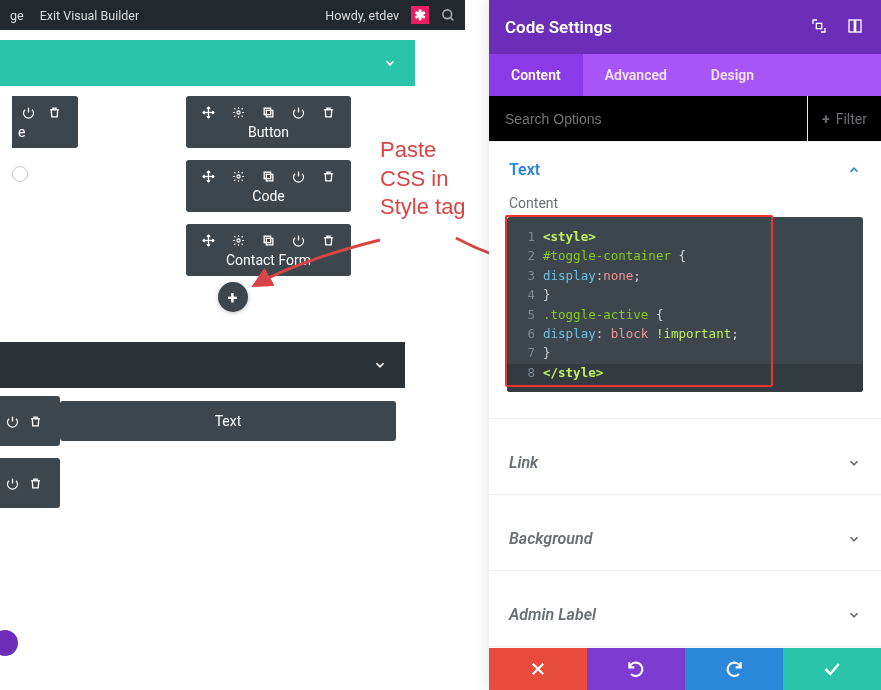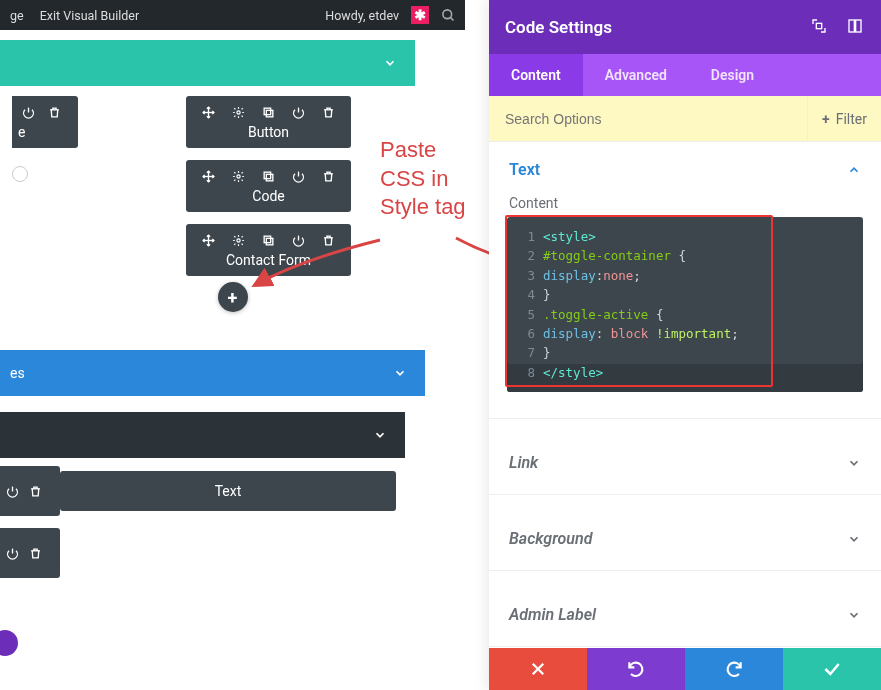--- a/index.html
+++ b/index.html
@@ -96,21 +96,21 @@
     background: #a855f7; display: flex; height: 42px;
   }
   .tab {
     flex: 0 0 auto; padding: 0 22px; display: flex; align-items: center;
     color: #f1e3ff; font-weight: 600; font-size: 14px; cursor: pointer;
   }
   .tab.active { background: #8b3ae8; color: #fff; }
 
   .search-row {
     display: flex; align-items: center; border-bottom: 1px solid #eee;
-    height: 46px; background: #fef9c3;
+    height: 46px; background: #000000;
   }
   .search-row input {
     flex: 1; border: none; background: transparent; padding: 0 16px;
     font-size: 14px; color: #888; outline: none;
   }
   .filter-btn {
     height: 100%; padding: 0 14px; border-left: 1px solid #eee;
     display: flex; align-items: center; gap: 6px; color: #6a6f76; cursor: pointer;
     font-size: 14px;
   }
@@ -130,21 +130,21 @@
   }
 
   .code-box-wrap { margin: 0 18px 10px; position: relative; }
   .code-box {
     background: #3d464d; color: #ddd; border-radius: 3px;
     padding: 10px 10px 10px 10px; font-family: Menlo, Consolas, monospace;
     font-size: 12.5px; line-height: 1.55; box-shadow: inset 0 -28px 0 #333a40;
   }
   .code-box .ln { display:flex; }
   .code-box .num { width: 18px; text-align:right; color:#7c8a95; margin-right:8px; flex:none; }
-  .code-box .tok-tag { color:#5eead4; }
+  .code-box .tok-tag { color:#bef264;font-weight:bold; }
   .code-box .tok-sel { color:#84cc16; }
   .code-box .tok-prop { color:#6ec1e4; }
   .code-box .tok-val { color:#f29494; }
   .code-box .tok-imp { color:#bef264; }
   .code-box .tok-txt { color:#d2d7db; }
   .red-frame { position:absolute; border: 2px solid #e33; border-radius:2px; pointer-events:none; }
 
   .divider { height: 1px; background: #eee; margin: 16px 0; }
 
   .help-link {
@@ -378,30 +378,20 @@
             </div>
         </div>
       </div>
 
       <div class="add-holder">
         <div class="add-circle">+</div>
       </div>
     </div>
   </div>
 
-  <div class="sec2" style="position:relative;">
-    <div class="acc-head acc-blue" style="justify-content:space-between; padding-left:10px;">
-      <span style="color:#fff;">es</span>
-      <span class="chev chev-up">
-        <svg width="14" height="14" viewBox="0 0 24 24" fill="none" stroke="#fff" stroke-width="3">
-            <polyline points="6 15 12 9 18 15"></polyline>
-          </svg>
-      </span>
-    </div>
-  </div>
 
   <div class="sec3">
     <div class="acc-head acc-black">
       <span class="chev chev-up">
         <svg width="14" height="14" viewBox="0 0 24 24" fill="none" stroke="#fff" stroke-width="3">
             <polyline points="6 15 12 9 18 15"></polyline>
           </svg>
       </span>
     </div>
     <div class="body" id="sec3-body">

